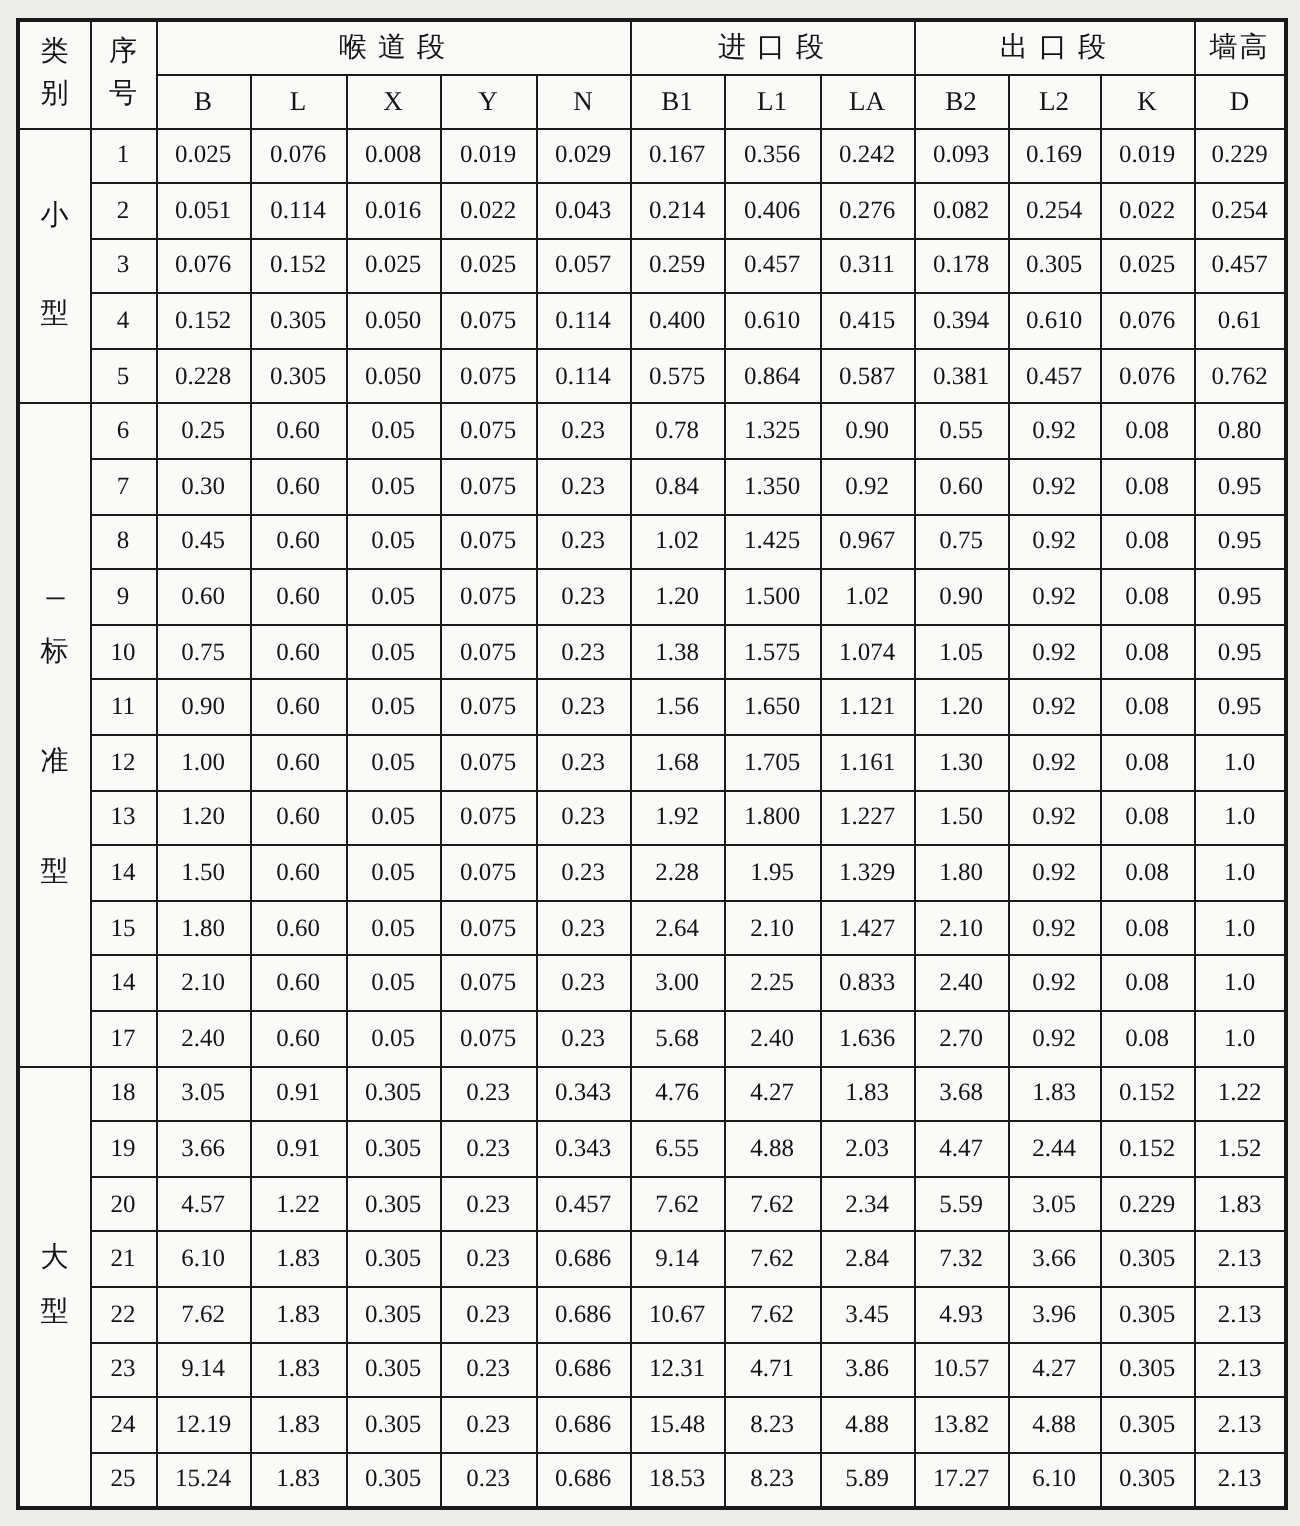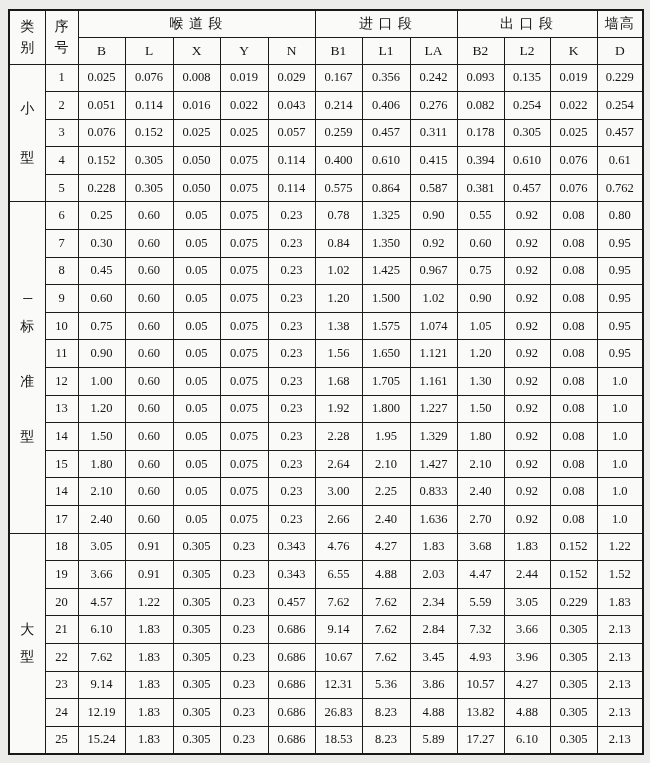--- a/index.html
+++ b/index.html
@@ -124,21 +124,21 @@
         <td class="serial">1</td>
         <td class="num">0.025</td>
         <td class="num">0.076</td>
         <td class="num">0.008</td>
         <td class="num">0.019</td>
         <td class="num">0.029</td>
         <td class="num">0.167</td>
         <td class="num">0.356</td>
         <td class="num">0.242</td>
         <td class="num">0.093</td>
-        <td class="num">0.135</td>
+        <td class="num">0.169</td>
         <td class="num">0.019</td>
         <td class="num">0.229</td>
       </tr>
       <tr class="datarow">
         <td class="serial">2</td>
         <td class="num">0.051</td>
         <td class="num">0.114</td>
         <td class="num">0.016</td>
         <td class="num">0.022</td>
         <td class="num">0.043</td>
@@ -368,21 +368,21 @@
         <td class="num">0.08</td>
         <td class="num">1.0</td>
       </tr>
       <tr class="datarow">
         <td class="serial">17</td>
         <td class="num">2.40</td>
         <td class="num">0.60</td>
         <td class="num">0.05</td>
         <td class="num">0.075</td>
         <td class="num">0.23</td>
-        <td class="num">2.66</td>
+        <td class="num">5.68</td>
         <td class="num">2.40</td>
         <td class="num">1.636</td>
         <td class="num">2.70</td>
         <td class="num">0.92</td>
         <td class="num">0.08</td>
         <td class="num">1.0</td>
       </tr>
       <tr class="datarow">
         <td rowspan="8">
           <div class="catcol group-2">
@@ -465,35 +465,35 @@
         <td class="num">2.13</td>
       </tr>
       <tr class="datarow">
         <td class="serial">23</td>
         <td class="num">9.14</td>
         <td class="num">1.83</td>
         <td class="num">0.305</td>
         <td class="num">0.23</td>
         <td class="num">0.686</td>
         <td class="num">12.31</td>
-        <td class="num">5.36</td>
+        <td class="num">4.71</td>
         <td class="num">3.86</td>
         <td class="num">10.57</td>
         <td class="num">4.27</td>
         <td class="num">0.305</td>
         <td class="num">2.13</td>
       </tr>
       <tr class="datarow">
         <td class="serial">24</td>
         <td class="num">12.19</td>
         <td class="num">1.83</td>
         <td class="num">0.305</td>
         <td class="num">0.23</td>
         <td class="num">0.686</td>
-        <td class="num">26.83</td>
+        <td class="num">15.48</td>
         <td class="num">8.23</td>
         <td class="num">4.88</td>
         <td class="num">13.82</td>
         <td class="num">4.88</td>
         <td class="num">0.305</td>
         <td class="num">2.13</td>
       </tr>
       <tr class="datarow">
         <td class="serial">25</td>
         <td class="num">15.24</td>

